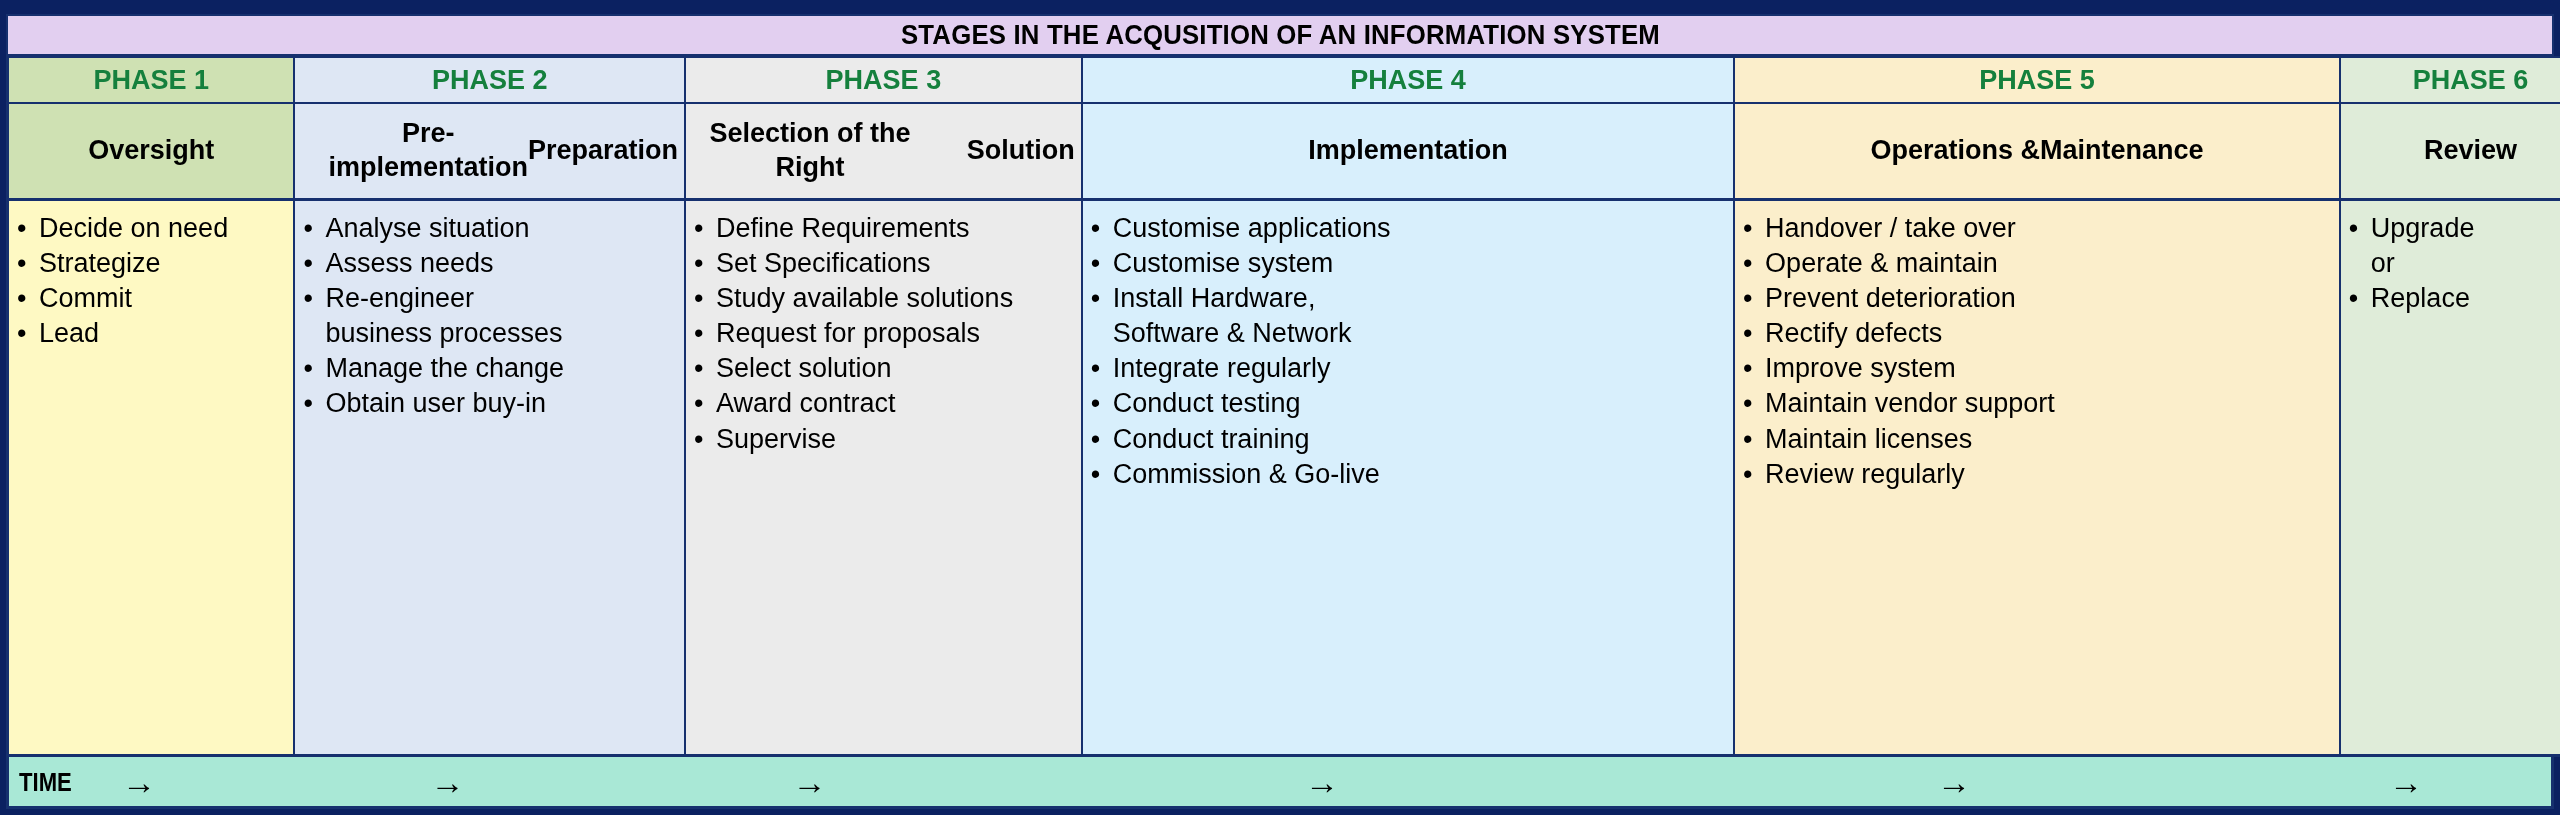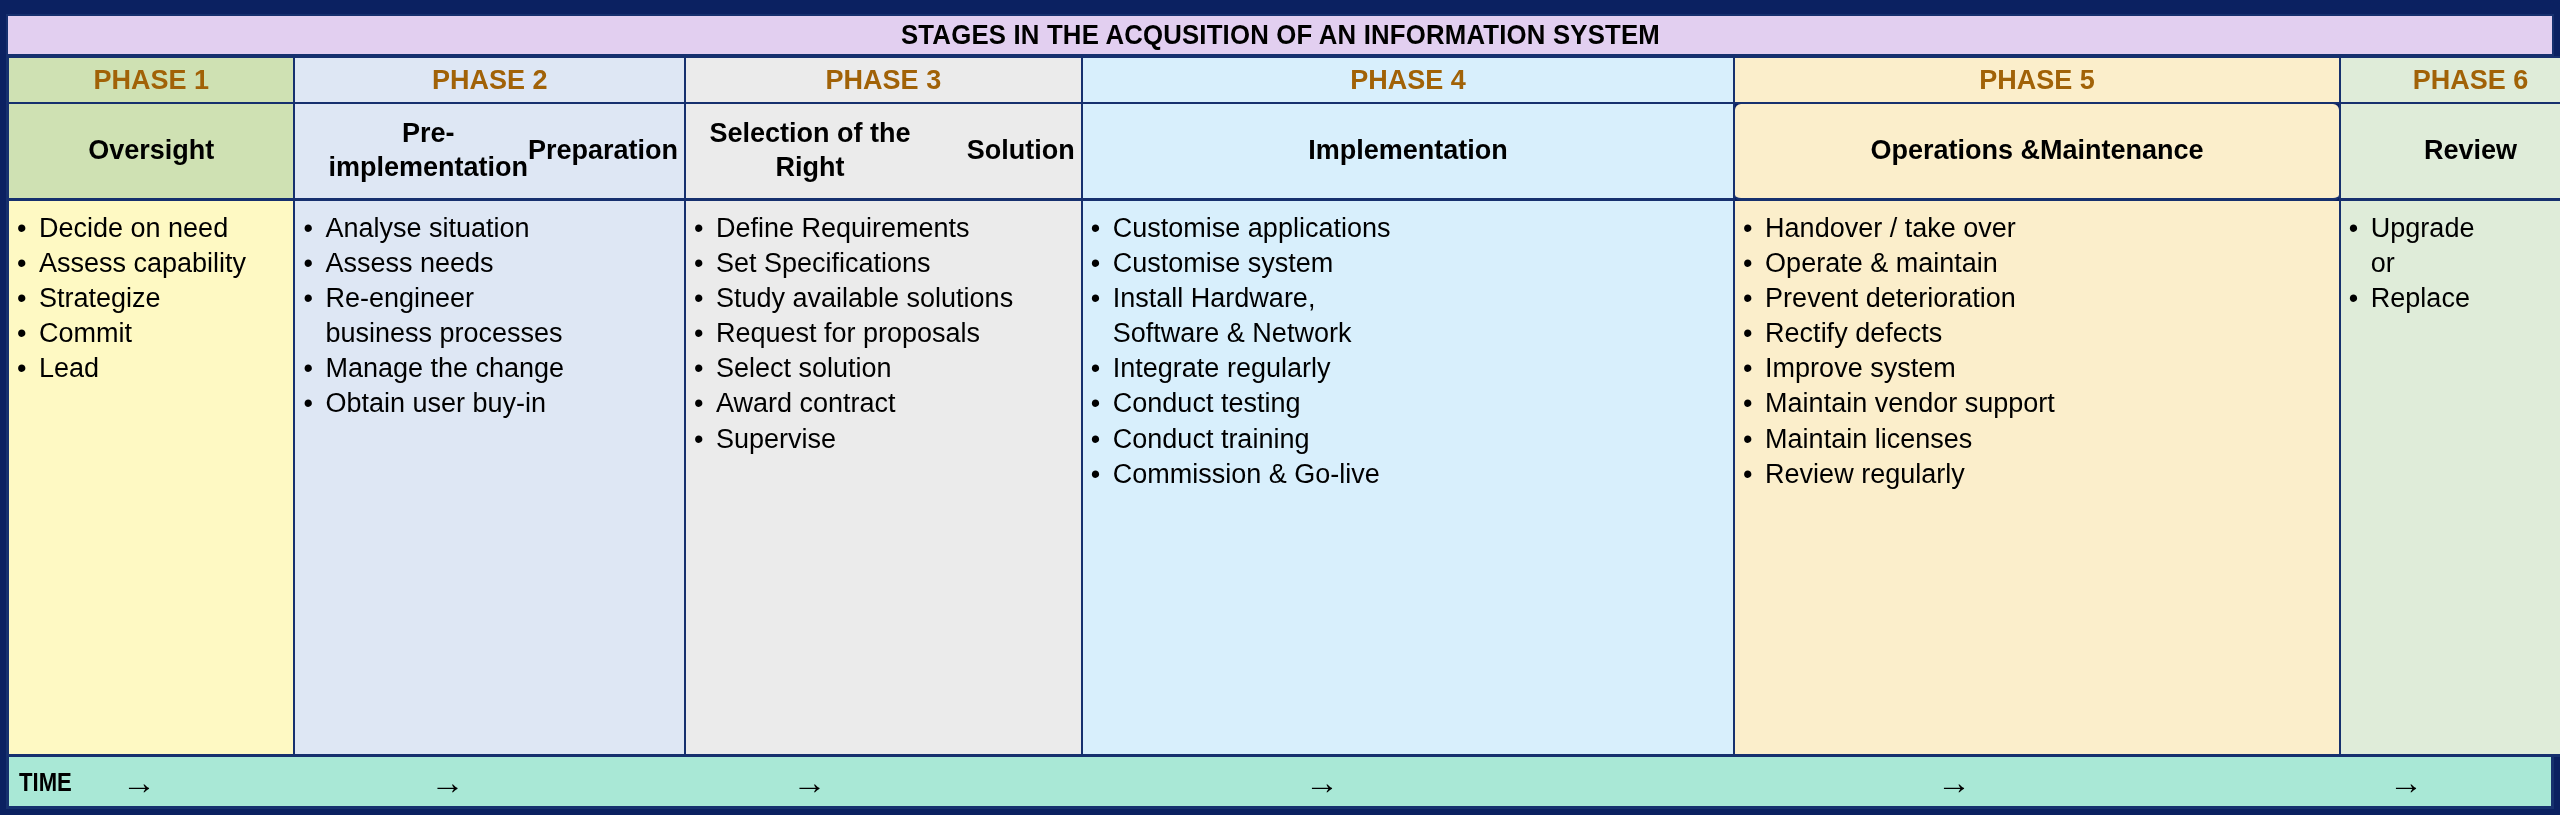--- a/index.html
+++ b/index.html
@@ -55,21 +55,21 @@
   }
   .col:first-child{border-left:3px solid #16306e;}
   .col:last-child{border-right:3px solid #16306e;margin-right:0;}
 
   .cell-phase{
     height:48px;
     box-sizing:border-box;
     border-top:2px solid #16306e;
     border-bottom:2px solid #16306e;
     display:flex;align-items:center;justify-content:center;
-    font-size:27px;font-weight:bold;color:#a16207;
+    font-size:27px;font-weight:bold;color:#15803d;
     transform:scaleX(1);
   }
   .cell-title{
     height:97px;
     box-sizing:border-box;
     border-bottom:3px solid #16306e;
     display:flex;align-items:center;justify-content:center;
     text-align:center;
     font-size:27px;font-weight:bold;color:#000;
     line-height:1.25;
@@ -143,21 +143,20 @@
 
   <div class="grid">
       <div class="col" style="flex: 0 0 11.358%;">
         <div class="cell-phase" style="background: rgb(207, 225, 179);">PHASE 1</div>
         <div class="cell-title" style="background: rgb(207, 225, 179);">
           <span style="display:block">Oversight</span>
         </div>
         <div class="cell-body" style="background: #fef9c3;">
           <ul class="bullets">
             <li>Decide on need</li>
-            <li>Assess capability</li>
             <li>Strategize</li>
             <li>Commit</li>
             <li>Lead</li>
           </ul>
         </div>
       </div>
       <div class="col" style="flex: 0 0 13.0864%;">
         <div class="cell-phase" style="background: rgb(222, 231, 244);">PHASE 2</div>
         <div class="cell-title" style="background: rgb(222, 231, 244); padding-left: 33px;">
           <span style="display:block">Pre-implementation</span>
@@ -203,21 +202,21 @@
             <li>Install Hardware,<span class="cont"> Software &amp; Network</span></li>
             <li>Integrate regularly</li>
             <li>Conduct testing</li>
             <li>Conduct training</li>
             <li>Commission &amp; Go-live</li>
           </ul>
         </div>
       </div>
       <div class="col" style="flex: 0 0 23.8519%;">
         <div class="cell-phase" style="background: rgb(251, 238, 203);">PHASE 5</div>
-        <div class="cell-title" style="background: rgb(251, 238, 203); border-radius: 6px;">
+        <div class="cell-title" style="background: rgb(251, 238, 203);">
           <span style="display:block">Operations &amp;</span>
           <span style="display:block">Maintenance</span>
         </div>
         <div class="cell-body" style="background: rgb(251, 238, 203);">
           <ul class="bullets">
             <li>Handover / take over</li>
             <li>Operate &amp; maintain</li>
             <li>Prevent deterioration</li>
             <li>Rectify defects</li>
             <li>Improve system</li>

